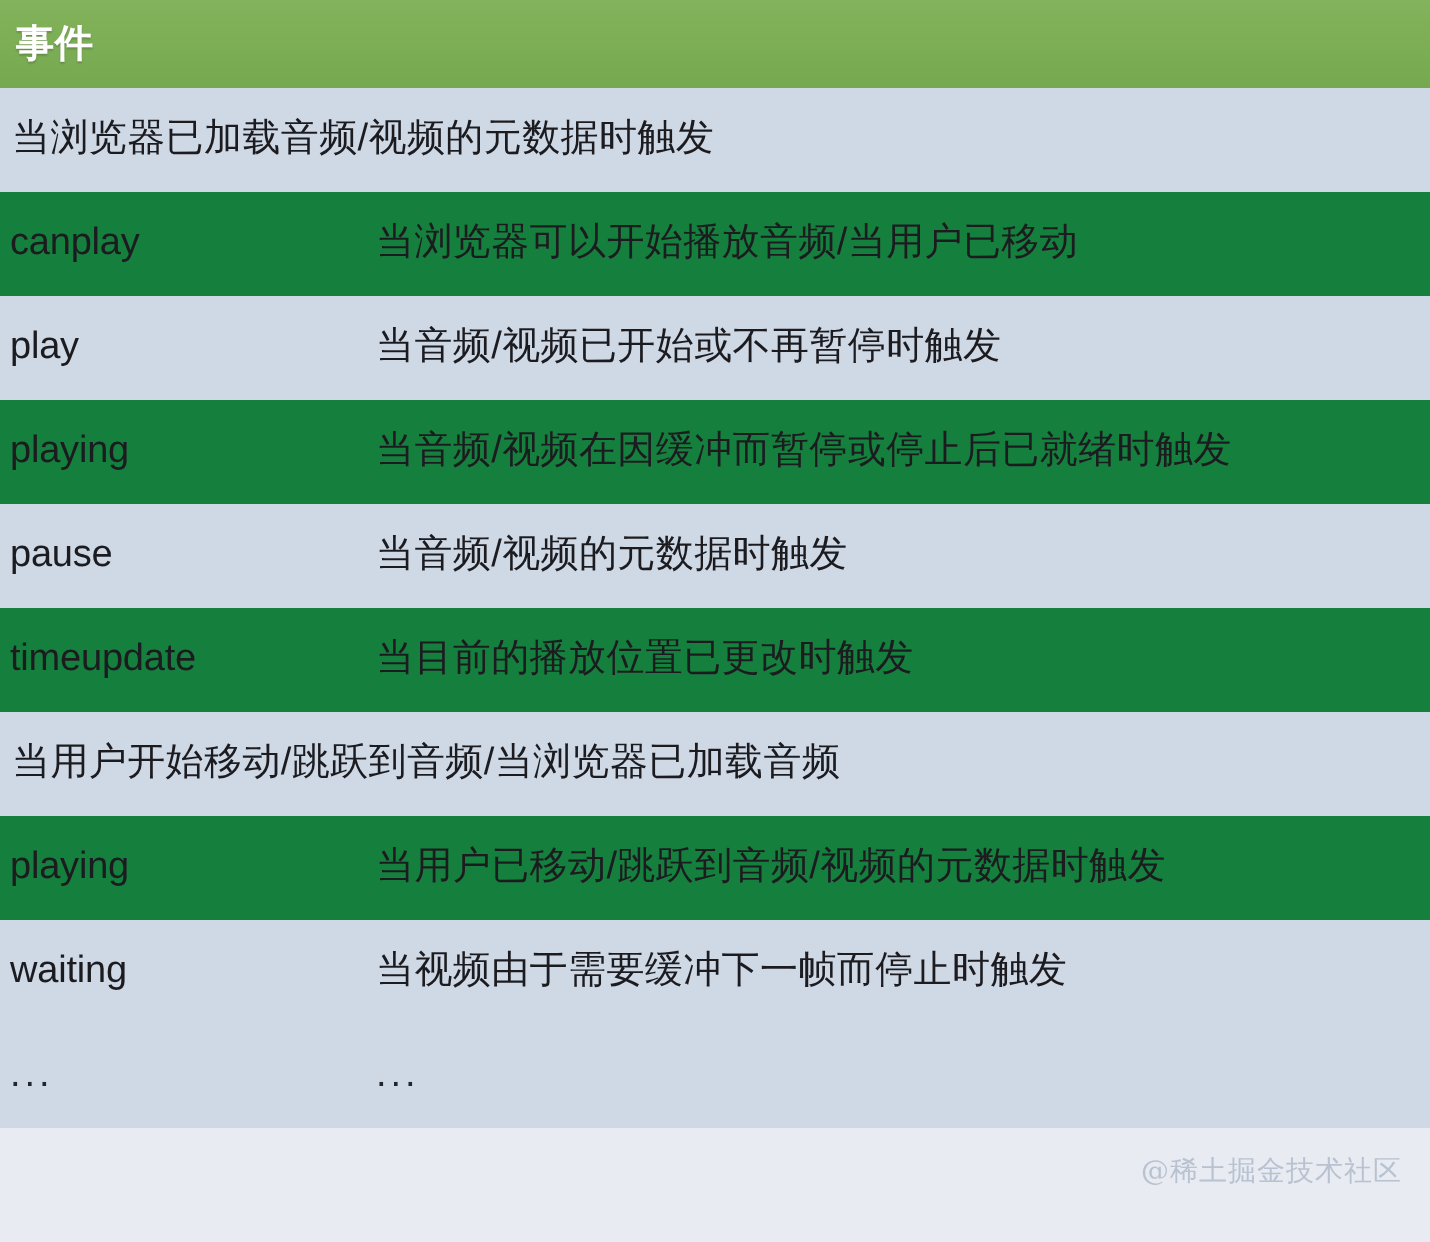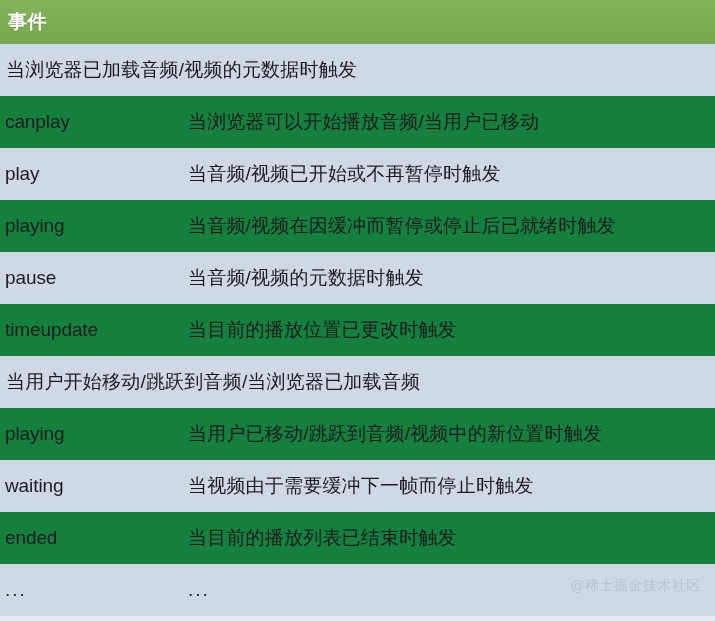--- a/index.html
+++ b/index.html
@@ -117,29 +117,25 @@
       </div>
       <div class="tr even">
         <div class="td col-event">timeupdate</div>
         <div class="td col-desc">当目前的播放位置已更改时触发</div>
       </div>
       <div class="tr odd">
         <div class="td col-desc">当用户开始移动/跳跃到音频/当浏览器已加载音频</div>
       </div>
       <div class="tr even">
         <div class="td col-event">playing</div>
-        <div class="td col-desc">当用户已移动/跳跃到音频/视频中的新位置时触发</div>
+        <div class="td col-desc">当用户已移动/跳跃到音频/视频的元数据时触发</div>
       </div>
       <div class="tr odd">
         <div class="td col-event">waiting</div>
         <div class="td col-desc">当视频由于需要缓冲下一帧而停止时触发</div>
-      </div>
-      <div class="tr even">
-        <div class="td col-event">ended</div>
-        <div class="td col-desc">当目前的播放列表已结束时触发</div>
       </div>
       <div class="tr odd">
         <div class="td col-event ellipsis-cell">...</div>
         <div class="td col-desc ellipsis-cell">...</div>
       </div>
     </div>
 
   <div class="watermark">@稀土掘金技术社区</div>
 </div>
 

